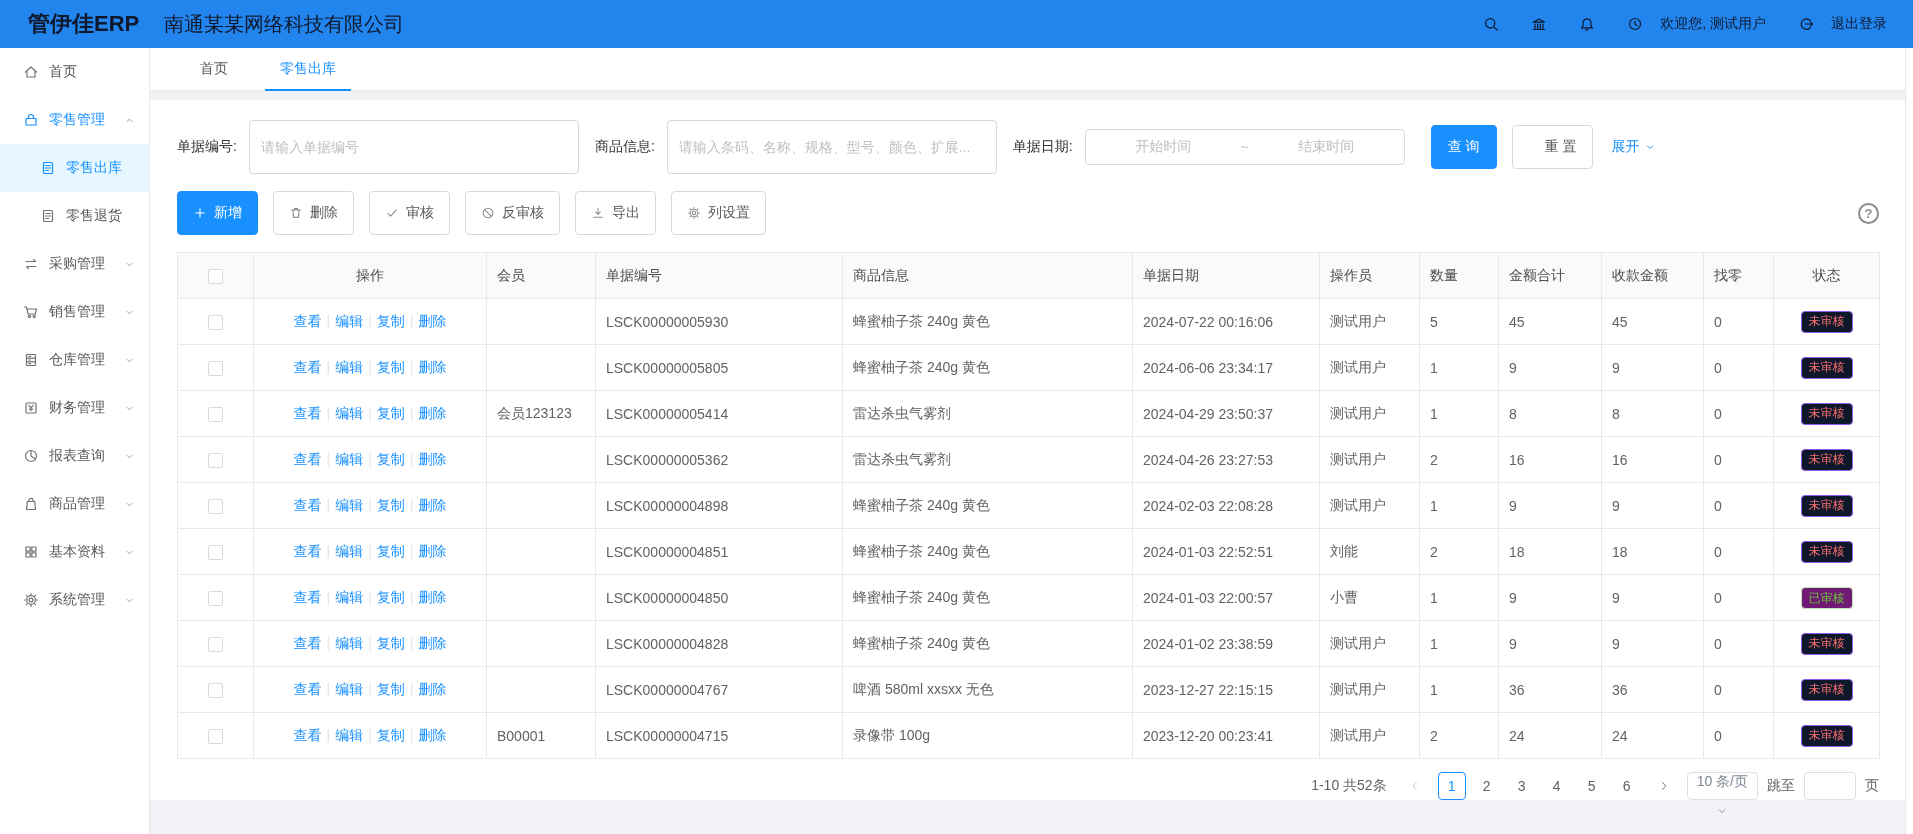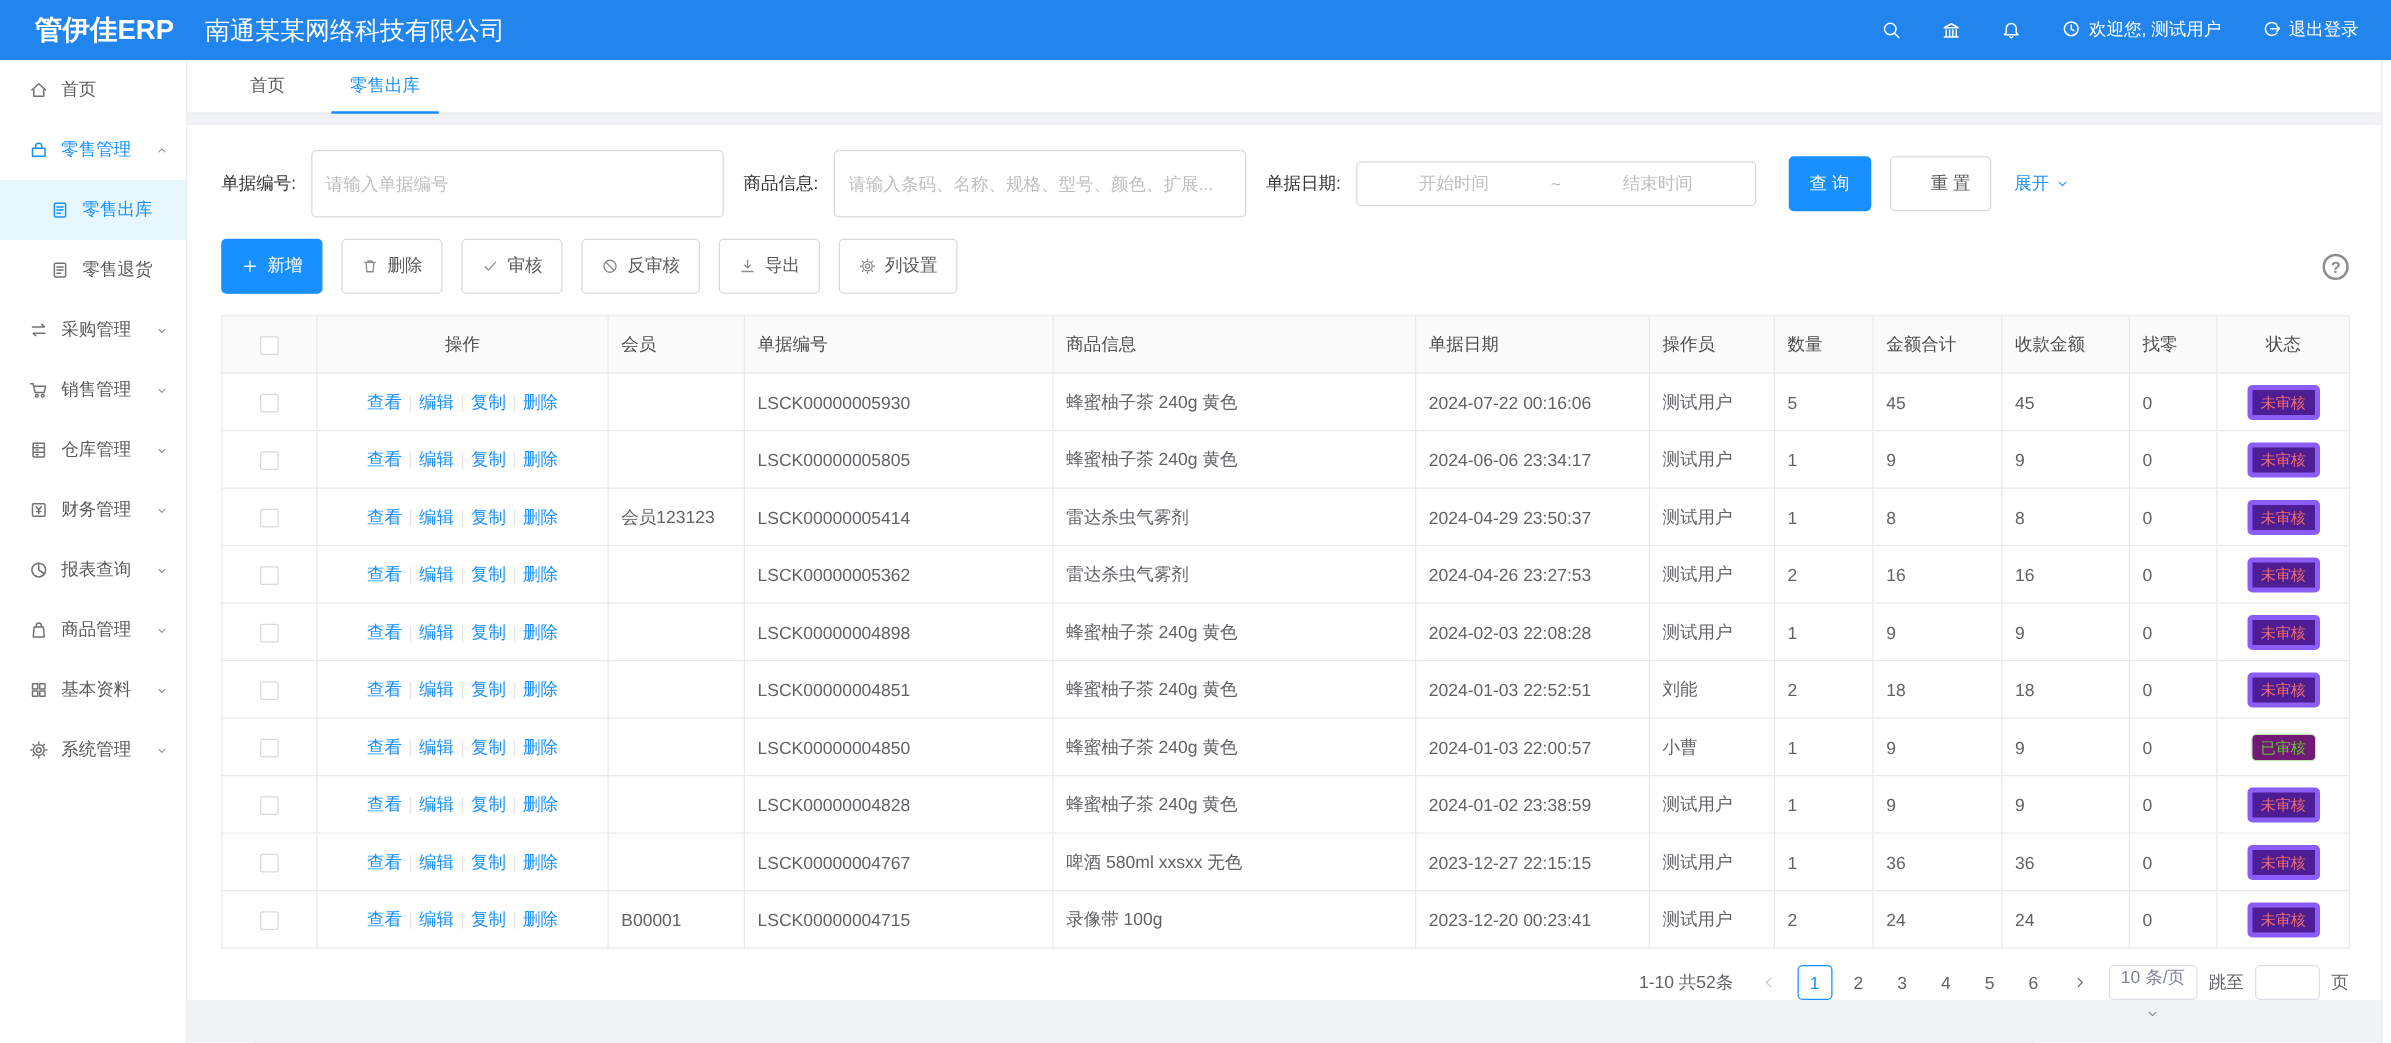--- a/index.html
+++ b/index.html
@@ -5,26 +5,26 @@
   * { margin:0; padding:0; box-sizing:border-box; }
   html,body { width:1913px; height:834px; }
   body {
     position:relative; overflow:hidden; background:#f0f2f5;
     font-family:"Liberation Sans","DejaVu Sans",sans-serif; font-size:14px; color:#606266;
   }
   svg { display:block; }
 
   
   .topbar { position:absolute; left:0; top:0; width:1913px; height:48px; background:#2285ee;
-    display:flex; align-items:center; color:#ffffff; z-index:5; }
+    display:flex; align-items:center; color:#0f172a; z-index:5; }
   .logo { width:152px; padding-left:28px; font-size:22px; font-weight:bold; white-space:nowrap; cursor:pointer; }
   .company { font-size:20px; margin-left:12px; }
   .topbar-right { margin-left:auto; display:flex; align-items:center; gap:32px; padding-right:26px; }
   .tb-icon { display:flex; cursor:pointer; }
-  .welcome,.logout { display:flex; align-items:flex-start; gap:6px; cursor:pointer; white-space:nowrap; }
+  .welcome,.logout { display:flex; align-items:center; gap:17px; cursor:pointer; white-space:nowrap; }
 
   
   .sidebar { position:absolute; left:0; top:48px; bottom:0; width:150px; background:#fff;
     border-right:1px solid #e8e8e8; }
   .sb-item { height:48px; display:flex; align-items:center; padding:0 14px 0 23px;
     color:#595959; cursor:pointer; white-space:nowrap; }
   .sb-item.sub { padding-left:40px; }
   .sb-icon { display:flex; margin-right:10px; color:#737373; }
   .sb-item.blue, .sb-item.blue .sb-icon { color:#1890ff; }
   .sb-item.active { background:#e6f7ff; color:#1890ff; }
@@ -76,21 +76,21 @@
     text-align:left; font-weight:normal; white-space:nowrap; overflow:hidden; }
   .grid th { background:#fafafa; color:#4d4d4d; }
   .grid td { color:#606266; }
   .grid .center { text-align:center; }
   .c-check { text-align:center !important; padding:0 !important; }
   .checkbox { display:inline-block; width:15px; height:15px; border:1px solid #d9d9d9; border-radius:2px;
     background:#fff; vertical-align:middle; cursor:pointer; }
   .op-link { color:#1890ff; cursor:pointer; }
   .op-sep { color:#e6e6e6; margin:0 5px; }
   .badge { display:inline-block; padding:2px 7px; border-radius:4px; font-size:12px; line-height:16px; }
-  .badge.danger { color:#f56c6c; background:#4c1d95; border:4px solid #8b5cf6; }
+  .badge.danger { color:#f56c6c; background:#0f172a; border:1px solid #8b5cf6;font-family:Liberation Mono, monospace; }
   .badge.success { color:#67c23a; background:#701a75; border:1px solid #c6e5b4; }
 
   
   .pager { width:1702px; display:flex; align-items:center; justify-content:flex-end; gap:9px;
     margin-top:13px; color:#606266; }
   .pg-total { margin-right:5px; }
   .pg-btn { min-width:28px; height:28px; display:flex; align-items:center; justify-content:center; cursor:pointer; }
   .pg-btn svg { width:12px; height:12px; }
   .pg-prev { color:#c0c4cc; }
   .pg-next { color:#606266; }

